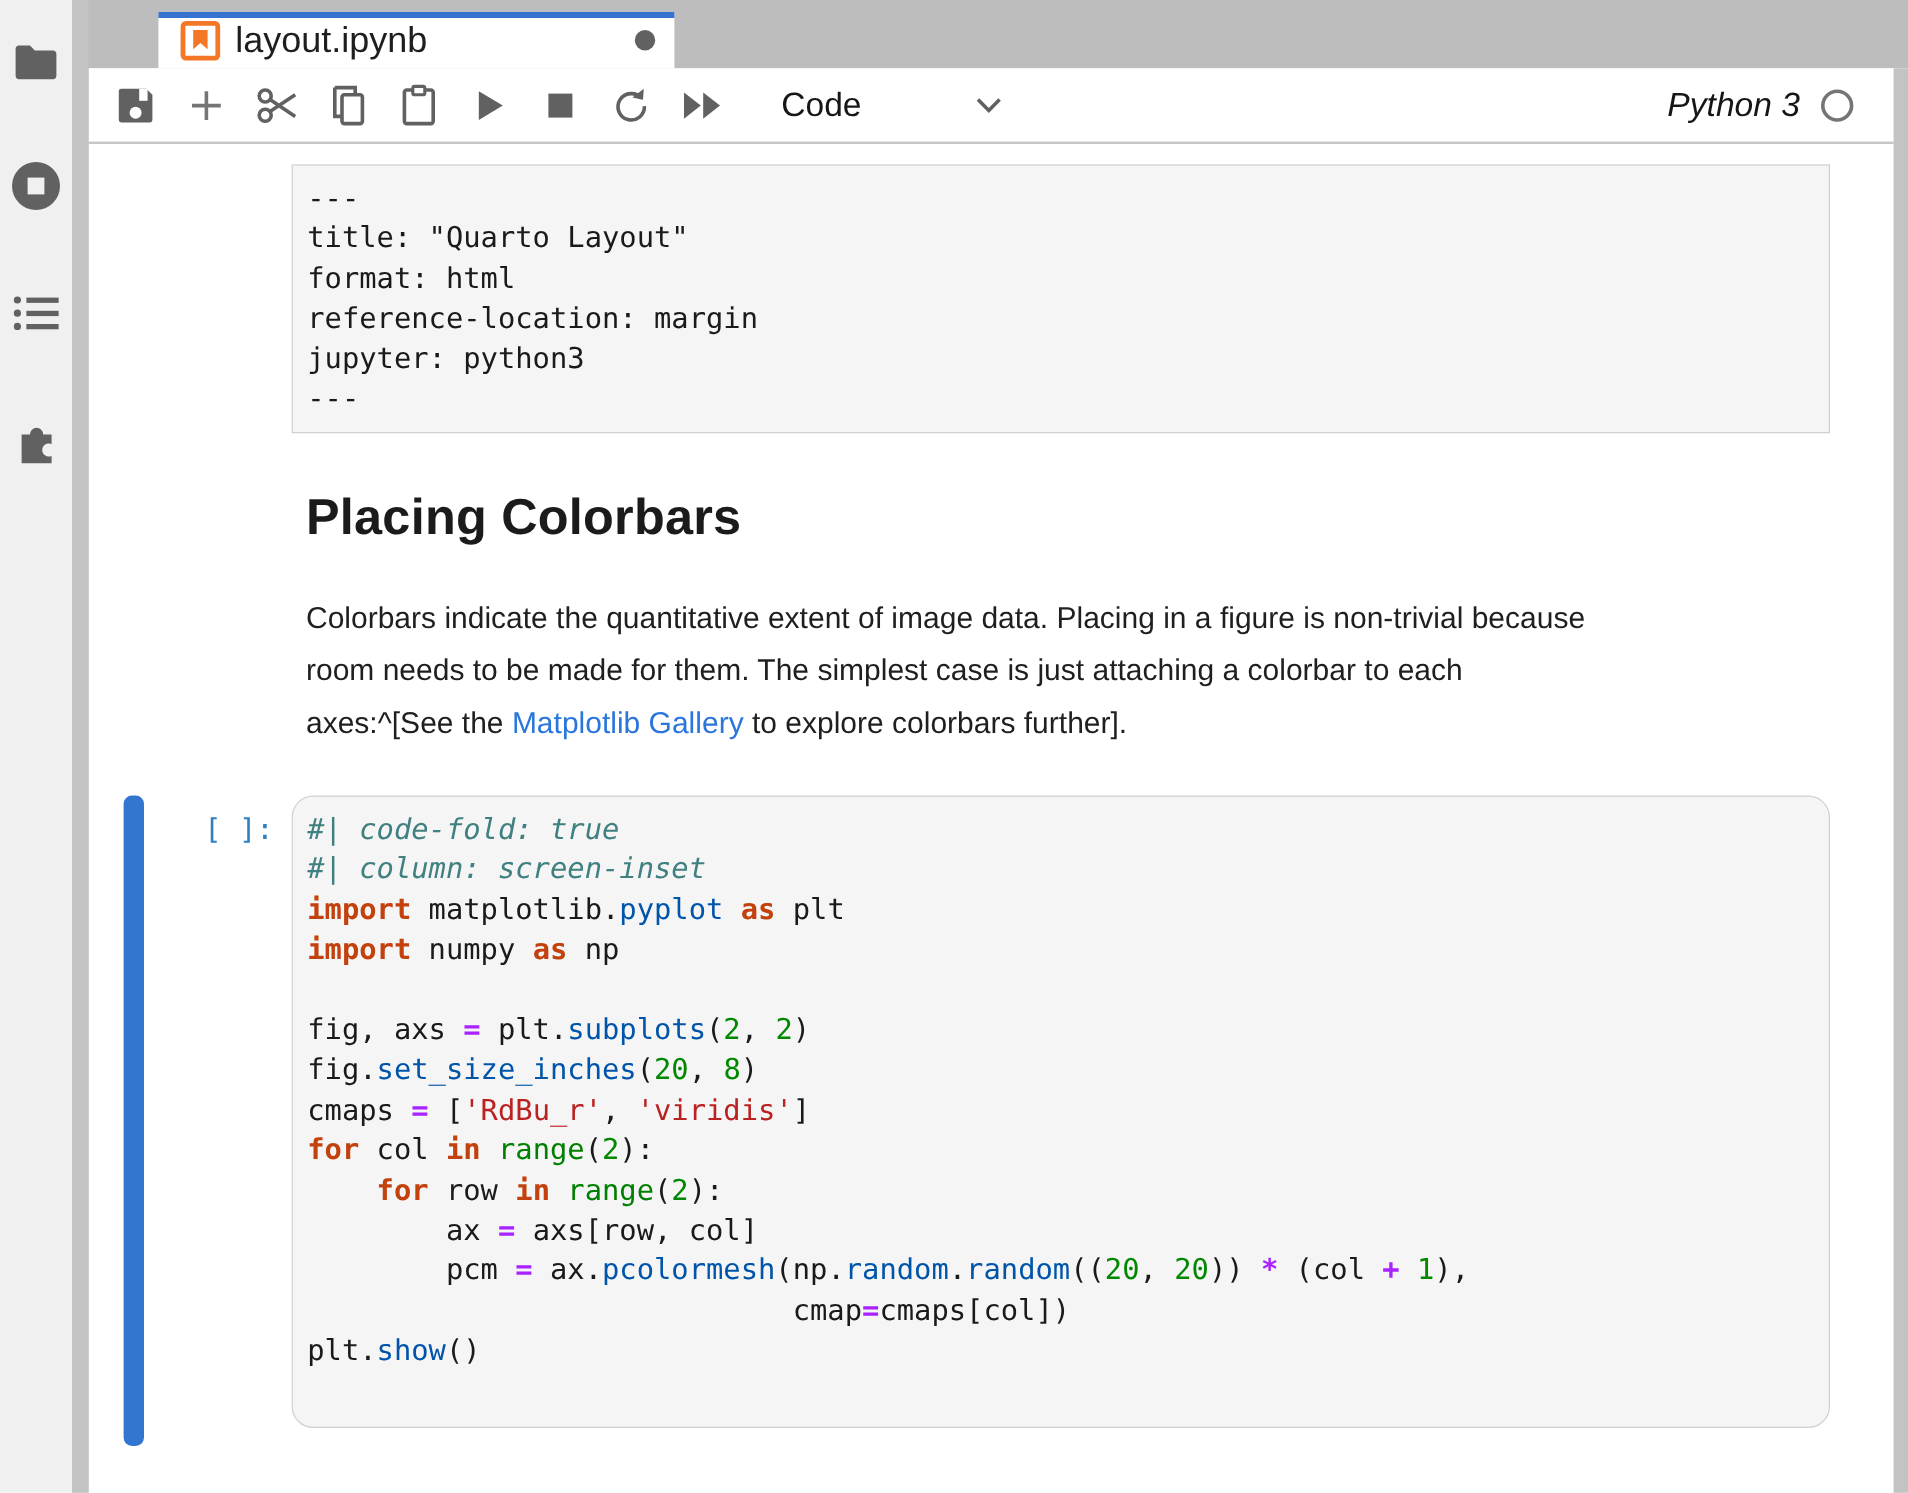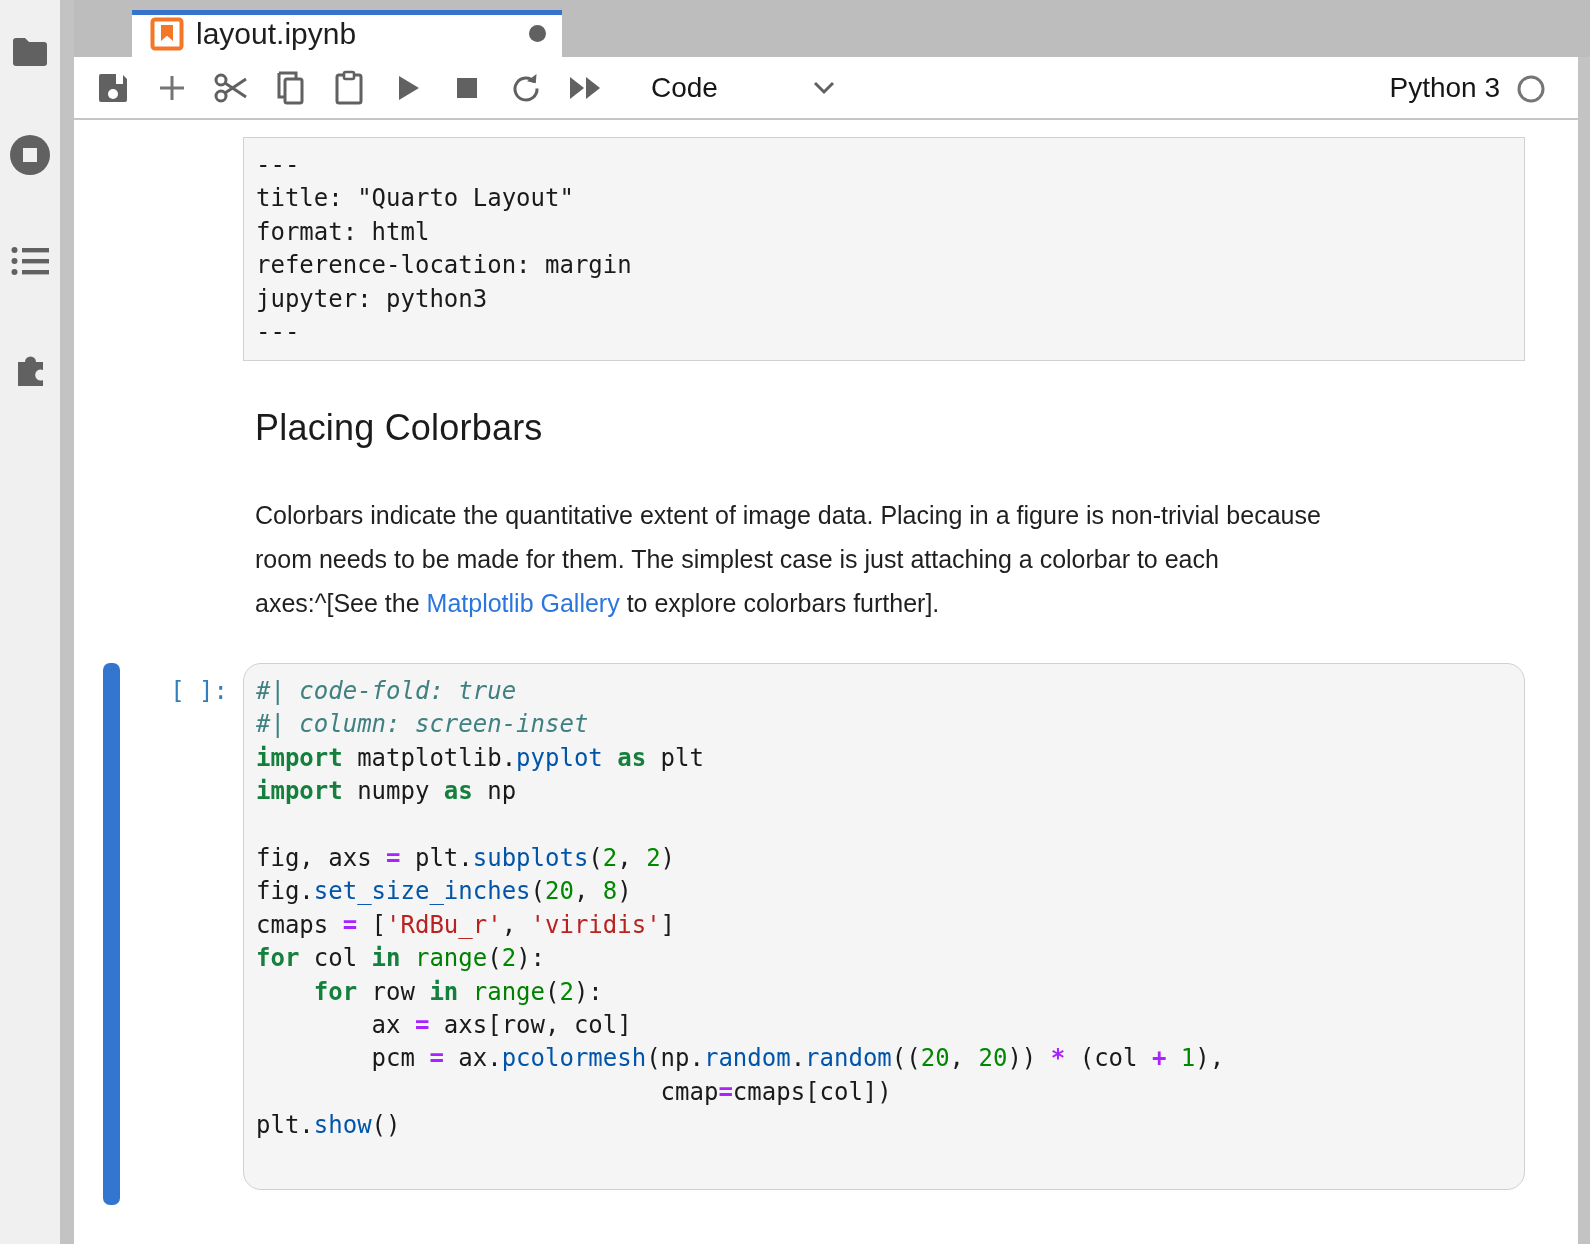--- a/index.html
+++ b/index.html
@@ -17,38 +17,38 @@
   .tab-accent { position:absolute; left:0; top:0; width:100%; height:5px; background:#3672cf; }
   .tab-label { font-size:30px; color:#1e1e1e; margin-left:12px; flex:1; }
   .dirty-dot { width:17px; height:17px; border-radius:50%; background:#616161; }
 
   .toolbar { position:absolute; left:74px; top:57px; width:1504px; height:63px; background:#ffffff; border-bottom:2px solid #c6c6c6; display:flex; align-items:center; padding:0 0 0 20px; z-index:3; }
   .tb-btn { width:37px; height:37px; margin-right:22px; display:flex; align-items:center; justify-content:center; background:none; border:none; cursor:pointer; }
   .cell-type { display:flex; align-items:center; margin-left:26px; cursor:pointer;gap:16px; }
   .cell-type-label { font-size:28px; color:#161616; }
   .cell-type .chev { margin-left:78px; }
   .tb-spacer { flex:1; }
-  .kernel { display:flex; align-items:flex-end; margin-right:32px; }
+  .kernel { display:flex; align-items:center; margin-right:32px;font-style:italic; }
   .kernel-name { font-size:28px; color:#161616; margin-right:16px; cursor:pointer; }
 
   
   .cell-box { position:absolute; background:#f5f5f5; border:1px solid #d0d0d0; padding:11px 6px 11px 12px; font-family:"DejaVu Sans Mono", monospace; font-size:24px; line-height:33.4px; color:#1a1a1a; }
   .raw-cell { left:243px; top:137px; width:1282px; height:224px; }
   .code-editor { left:243px; top:663px; width:1282px; height:527px;border-radius:18px; }
   .cl { white-space:pre; height:33.4px; }
 
-  .md-heading { position:absolute; left:255px; top:407px; font-size:36px; font-weight:400; color:#1b1b1b; letter-spacing:0.2px; }
+  .md-heading { position:absolute; left:255px; top:407px; font-size:42px; font-weight:700; color:#1b1b1b; letter-spacing:0.2px; }
   .md-para { position:absolute; left:255px; top:493px; width:1280px; font-size:25px; line-height:44px; color:#1f1f1f; }
   .md-para a { color:#2a76dd; text-decoration:none; cursor:pointer; }
 
   .collapser { position:absolute; left:103px; top:663px; width:17px; height:542px; background:#3276cf; border-radius:7px; cursor:pointer; }
   .prompt { position:absolute; left:110px; top:677px; width:118px; text-align:right; font-family:"DejaVu Sans Mono", monospace; font-size:24px; color:#307fc1; }
 
   
-  .t-kw  { color:#15803d; font-weight:bold; }
+  .t-kw  { color:#c2410c; font-weight:bold; }
   .t-bi  { color:#008000; }
   .t-num { color:#008800; }
   .t-str { color:#ba2121; }
   .t-com { color:#408080; font-style:italic; }
   .t-op  { color:#aa22ff; font-weight:bold; }
   .t-prop{ color:#0055aa; }
   .t-pl  { color:#1a1a1a; }
 
   svg { display:block; }
 </style>

